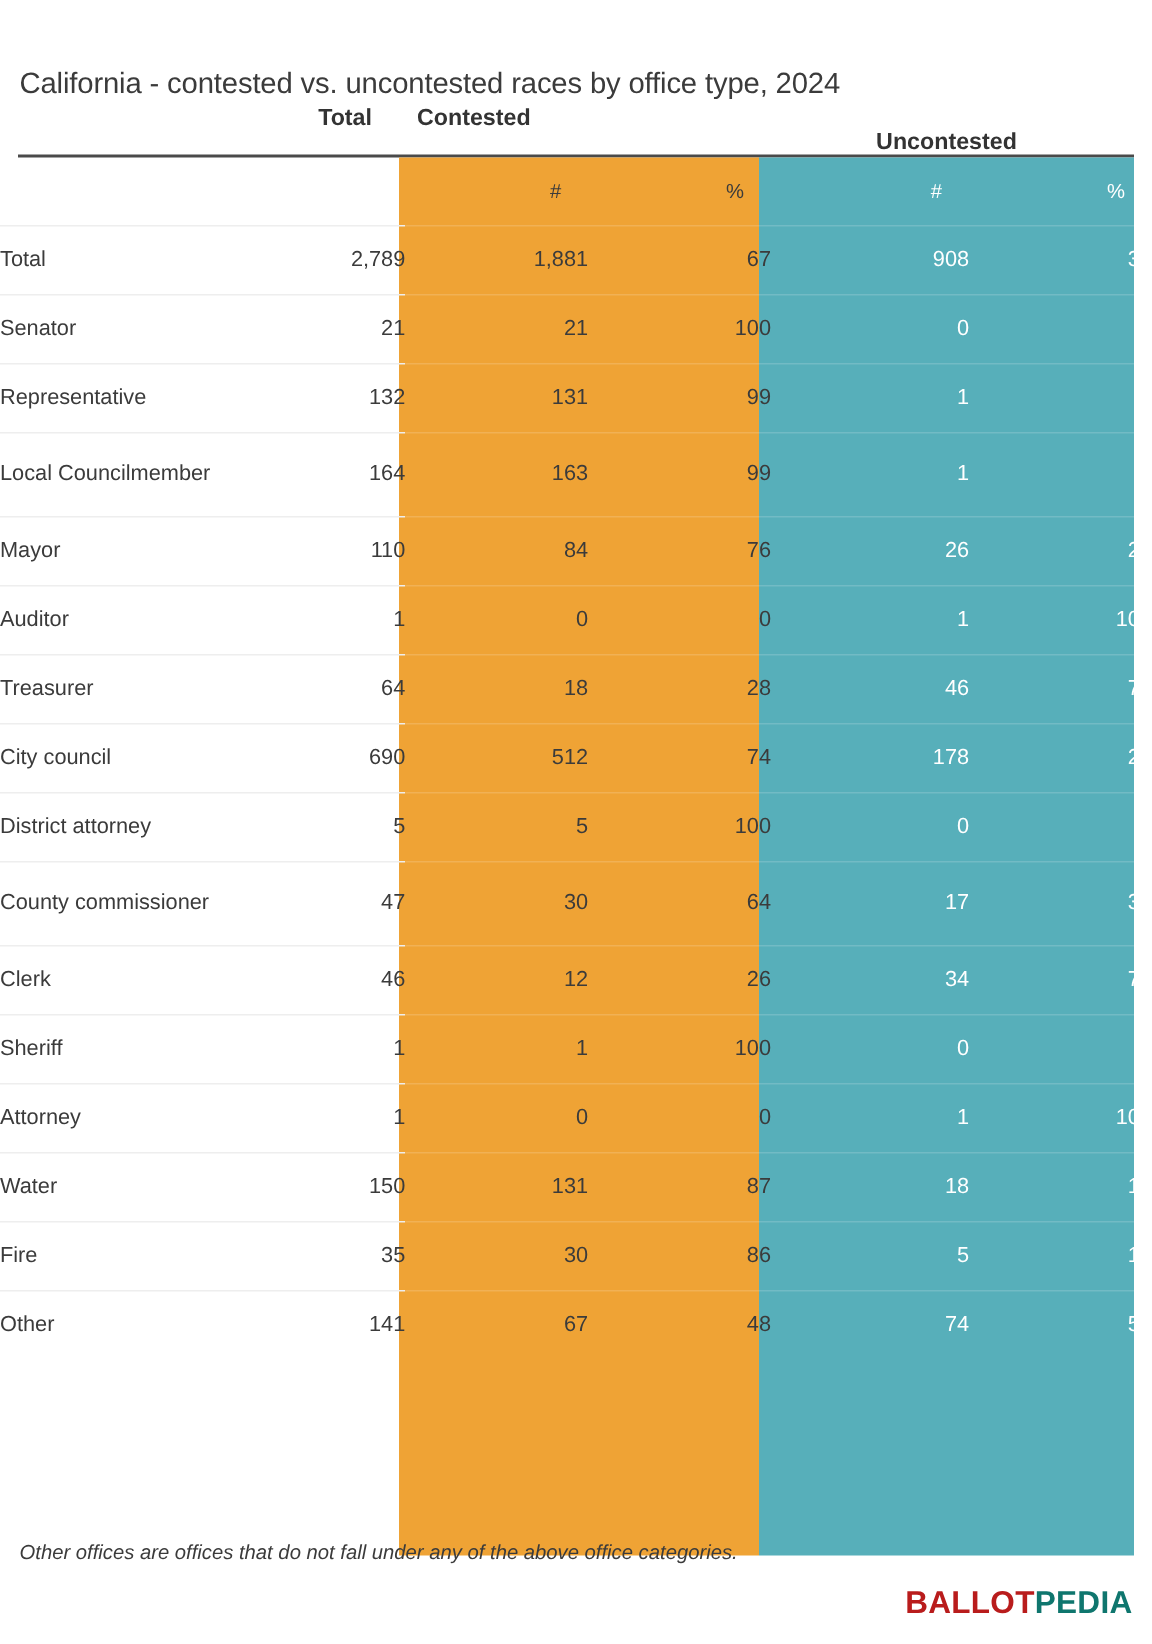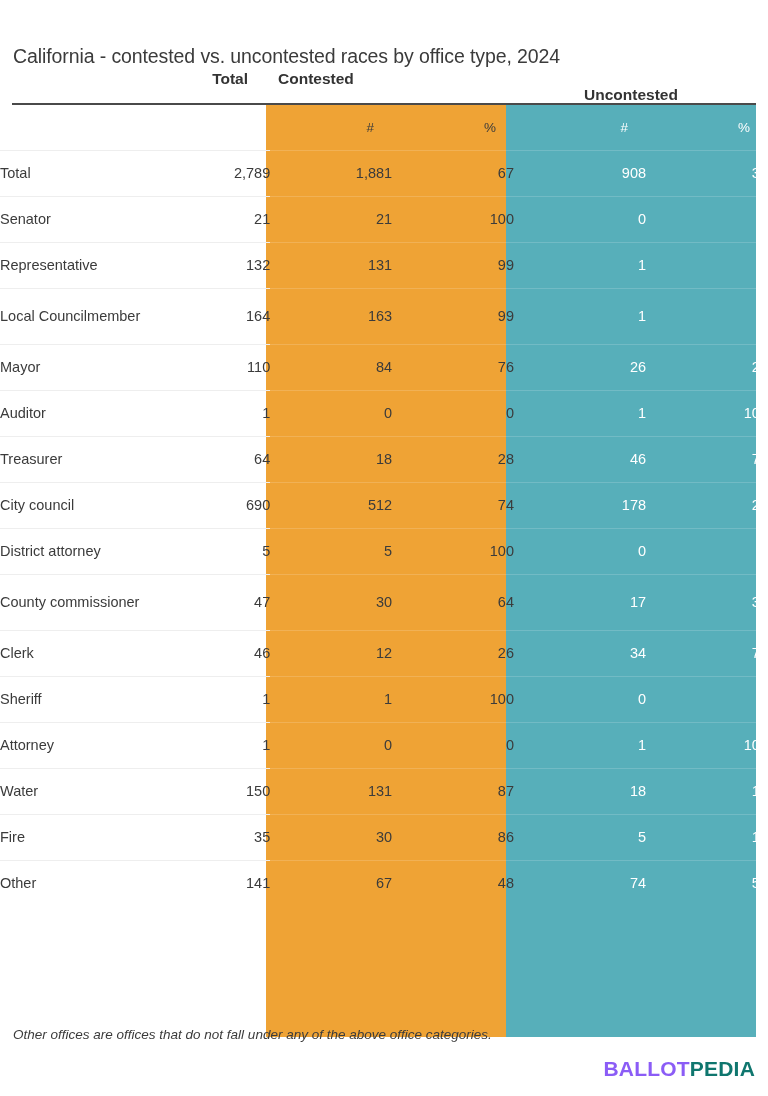--- a/index.html
+++ b/index.html
@@ -170,21 +170,21 @@
   
   .logo {
     position: absolute;
     right: 13px;
     top: 1057px;
     font-size: 21px;
     font-weight: bold;
     letter-spacing: 0.2px;
     white-space: nowrap;
   }
-  .logo .lb { color: #8b5cf6; padding-left: 48px; }
+  .logo .lb { color: #b91c1c; padding-left: 48px; }
   .logo .lp { color: #0f766e; }
 </style>
 </head>
 <body>
 
 <div class="page">
 
   <div class="title">California - contested vs. uncontested races by office type, 2024</div>
 
   <div class="group-header">

